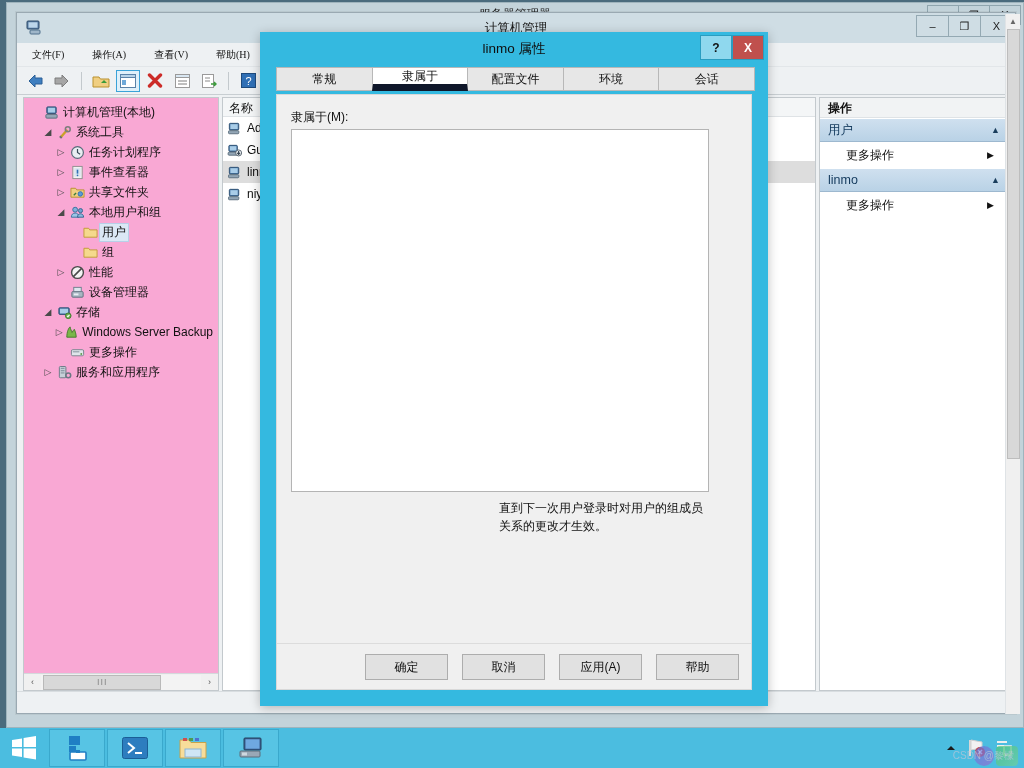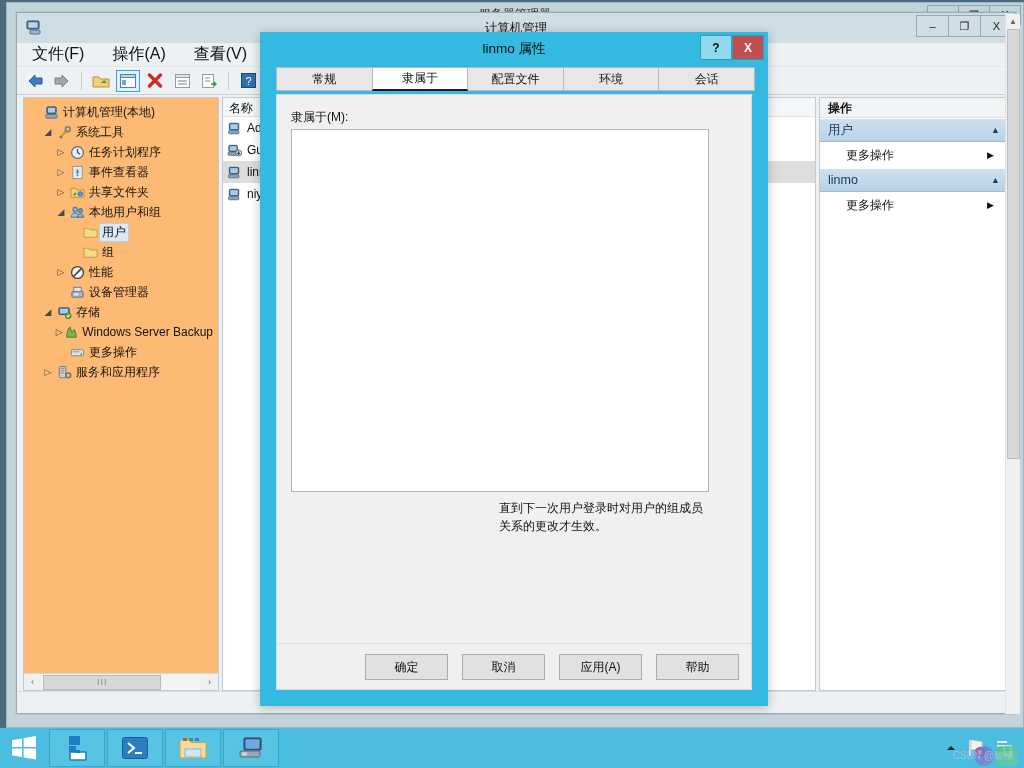--- a/index.html
+++ b/index.html
@@ -59,33 +59,33 @@
   .cmw-caption .cbtn {
     width: 33px; height: 22px; border: 1px solid #94a9b3; background: #cfdde4;
     display: flex; align-items: center; justify-content: center;
     font-size: 11px; color: #1b1b1b; margin-left: -1px; cursor: default;
   }
 
   .menubar {
     height: 24px; background: #eef1f3; border-bottom: 1px solid #e2e6e9;
     display: flex; align-items: center; padding-left: 12px; gap: 22px;
   }
-  .menubar .mi { font-size: 16px; color: #111; padding: 2px 3px; cursor: default; }
+  .menubar .mi { font-size: 10px; color: #111; padding: 2px 3px; cursor: default; font-family: Liberation Serif, serif; }
 
   .toolbar {
     height: 28px; background: #eef1f3; border-bottom: 1px solid #c8ced2;
     display: flex; align-items: center; padding-left: 6px; gap: 3px;
   }
   .tb { width: 24px; height: 22px; display: flex; align-items: center; justify-content: center; }
   .tb.sel { border: 1px solid #3aa2d8; background: #dff0fa; }
   .tb-sep { width: 1px; height: 18px; background: #c3c9cd; margin: 0 4px; }
 
   
   .panes { display: flex; height: 596px; background: #eef1f3; }
-  .pane-left { width: 196px; background: #fdba74; border: 1px solid #c3c9cd; margin: 2px 0 0 6px; position: relative; }
+  .pane-left { width: 196px; background: #f9a8d4; border: 1px solid #c3c9cd; margin: 2px 0 0 6px; position: relative; }
   .pane-mid  { flex: 1; background: #fff; border: 1px solid #c3c9cd; margin: 2px 0 0 3px; position: relative; }
   .pane-right{ width: 190px; background: #fff; border: 1px solid #c3c9cd; margin: 2px 6px 0 3px; position: relative; }
 
   
   .tree { padding: 4px 2px 2px 4px; font-size: 12px; color: #111; }
   .trow { display: flex; align-items: center; height: 20px; white-space: nowrap; cursor: default; }
   .trow.sel { }
   .trow .lbl { padding: 1px 3px; }
   .trow.sel .lbl { background: #dbe8f5; border: 1px solid #b7d0e8; padding: 0 2px; }
   .exp { width: 14px; text-align: center; color: #4a4a4a; font-size: 9px; }
@@ -143,21 +143,21 @@
     position: absolute; left: 16px; top: 62px; width: 476px; height: 596px;
     background: #f0f0f0; border: 1px solid #d9d9d9;
   }
   .tabs-wrap { position: absolute; left: -1px; top: -28px; width: 478px; }
   .tabrow { display: flex; }
   .tab {
     flex: 1; height: 24px; background: #e7e7e7; border: 1px solid #b8b8b8;
     display: flex; align-items: center; justify-content: center;
     font-size: 12px; color: #111; margin-right: -1px; cursor: default;
   }
-  .tab.active { background: #fff; border-bottom: 2px solid #0f172a; position: relative; z-index: 3; }
+  .tab.active { background: #fff; border-bottom: 7px solid #0f172a; position: relative; z-index: 3; }
   .tabrow.row1 .tab { height: 23px; }
   .lbl-member { position: absolute; left: 14px; top: 14px; font-size: 12px; color: #111; }
   .listbox {
     position: absolute; left: 14px; top: 34px; width: 418px; height: 363px;
     background: #fff; border: 1px solid #b4b4b4;
   }
   .dlg-btn-row { position: absolute; left: 14px; top: 409px; display: flex; gap: 15px; }
   .btn {
     width: 95px; height: 27px; background: #e1e1e1; border: 1px solid #adadad;
     display: flex; align-items: center; justify-content: center;

